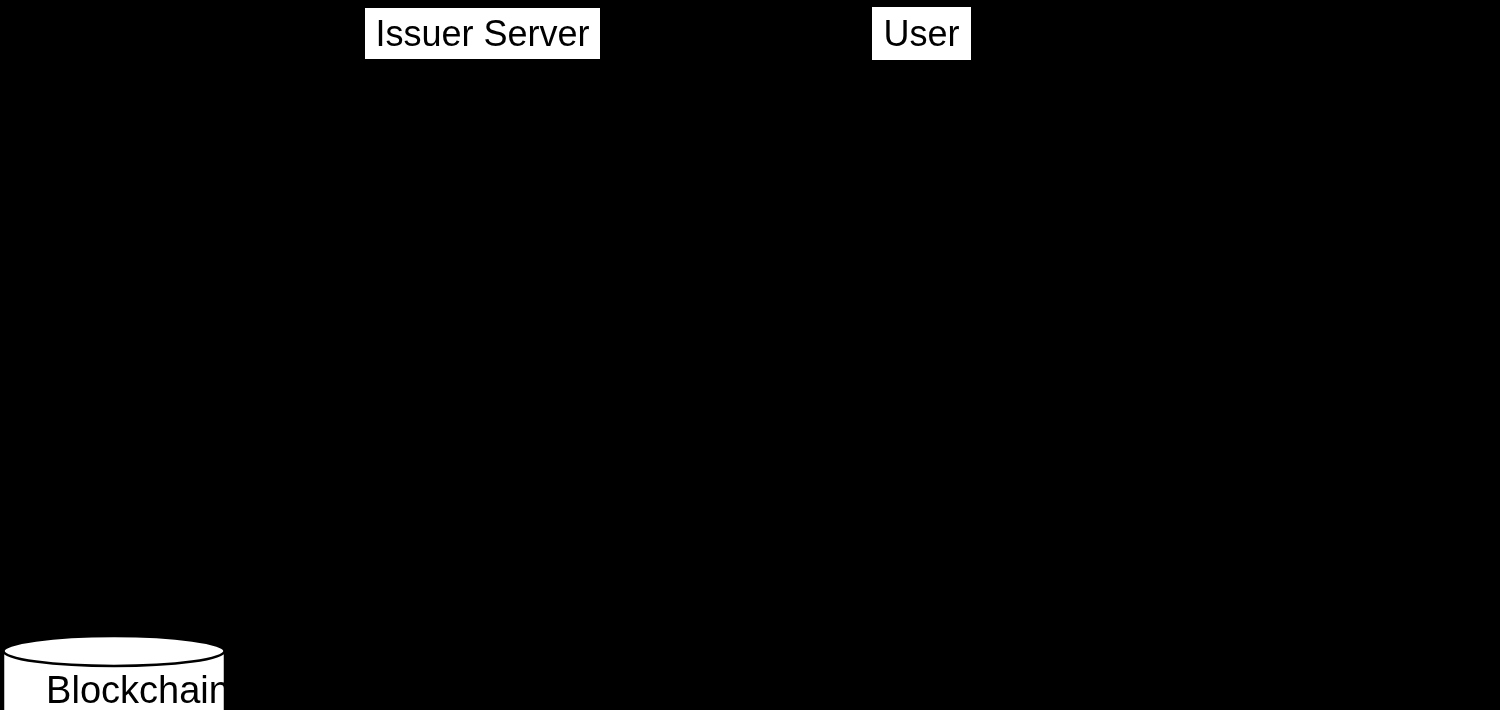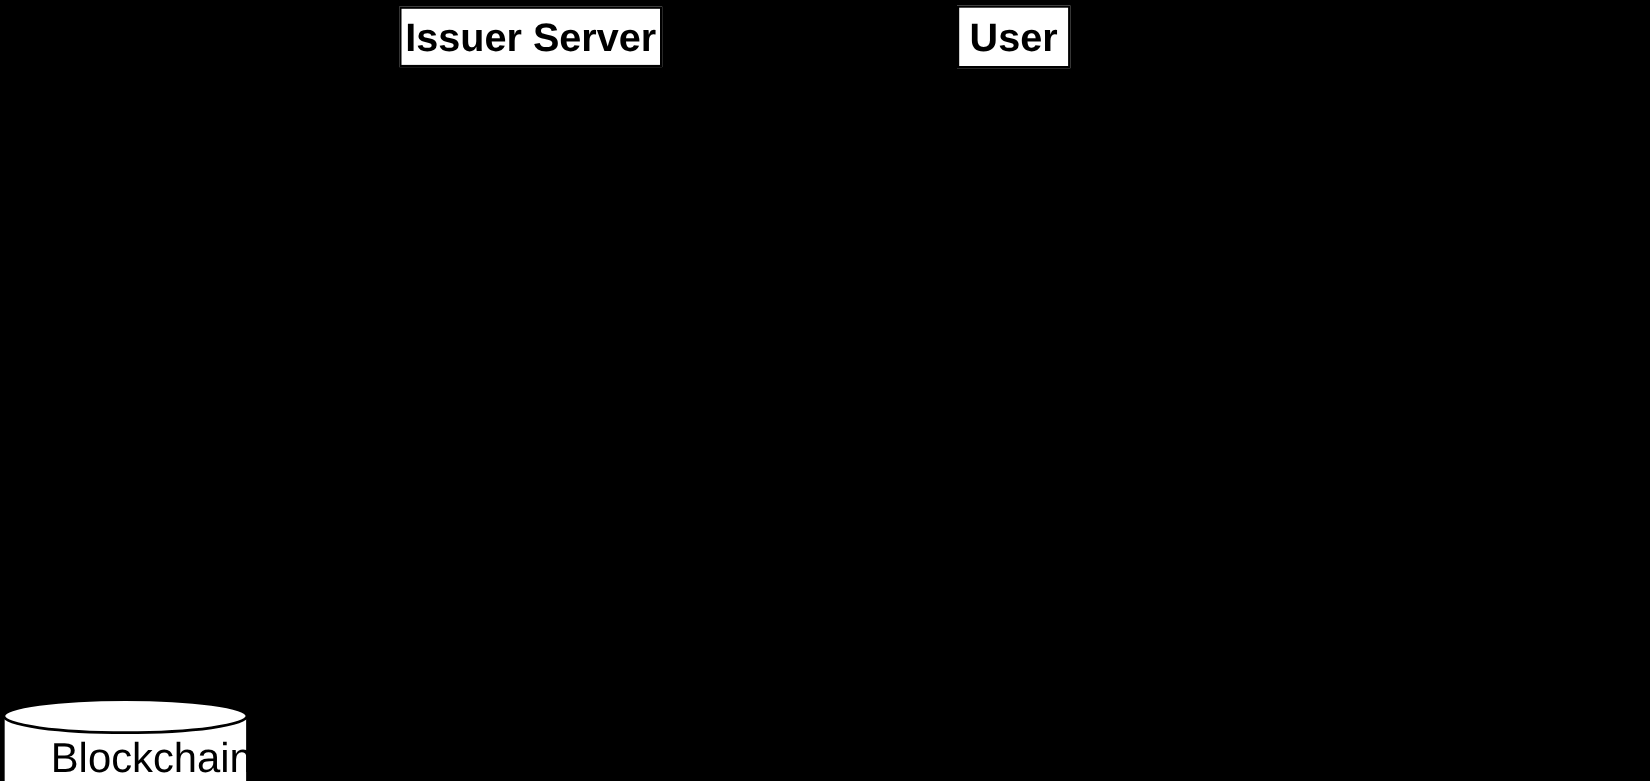--- a/index.html
+++ b/index.html
@@ -20,21 +20,20 @@
     display: flex;
     align-items: center;
     justify-content: center;
     background: #ffffff;
     border: 2px solid #000000;
     box-sizing: border-box;
     color: #000000;
     font-size: 36px;
     line-height: 1;
     white-space: nowrap;
-    font-weight: bold;
   }
   .participant-issuer { left: 363px; top: 6px;  width: 239px; height: 55px; }
   .participant-user   { left: 870px; top: 5px;  width: 103px; height: 57px; text-align: right; }
   .participant-holder { left: 1237px; top: 6px; width: 256px; height: 55px; }
 
   .datastore {
     position: absolute;
     left: 0px;
     top: 634px;
     width: 228px;

